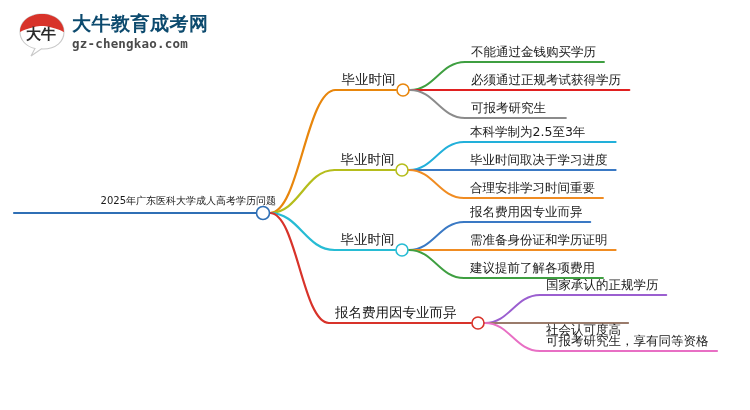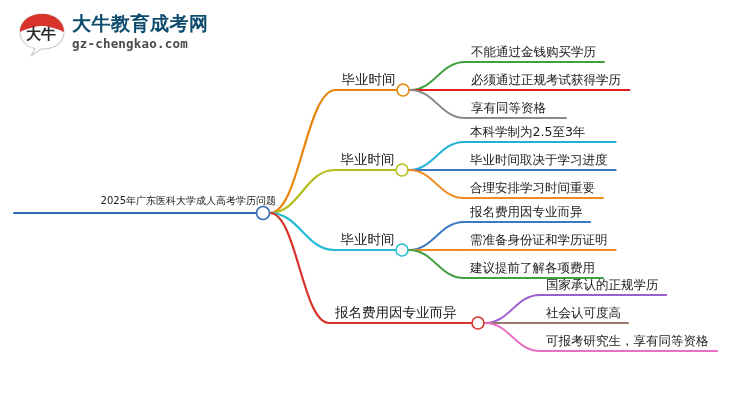--- a/index.html
+++ b/index.html
@@ -143,28 +143,28 @@
       <path d="M 540 351 L 717.1 351" fill="none" stroke="#e86fc4" stroke-width="1.9" stroke-linecap="round"></path>
       <circle cx="478" cy="323" r="6" fill="#ffffff" stroke="#d8332a" stroke-width="1.6"></circle>
       <circle cx="263" cy="213" r="6.5" fill="#ffffff" stroke="#2f6fb5" stroke-width="1.6"></circle>
     </svg>
 
   <div id="label-layer">
       <div class="node-label node-root" style="top: 196px; right: 494px;">2025年广东医科大学成人高考学历问题</div>
       <div class="node-label node-branch" style="top: 73px; left: 341.6px;">毕业时间</div>
       <div class="node-label node-leaf" style="top: 46px; left: 471px;">不能通过金钱购买学历</div>
       <div class="node-label node-leaf" style="top: 74px; left: 471px;">必须通过正规考试获得学历</div>
-      <div class="node-label node-leaf" style="top: 102px; left: 471px;">享有同等资格</div>
+      <div class="node-label node-leaf" style="top: 102px; left: 471px;">可报考研究生</div>
       <div class="node-label node-branch" style="top: 153px; left: 340.6px;">毕业时间</div>
       <div class="node-label node-leaf" style="top: 126px; left: 470px;">本科学制为2.5至3年</div>
       <div class="node-label node-leaf" style="top: 154px; left: 470px; text-align: right;">毕业时间取决于学习进度</div>
       <div class="node-label node-leaf" style="top: 182px; left: 470px;">合理安排学习时间重要</div>
       <div class="node-label node-branch" style="top: 233px; left: 340.6px;">毕业时间</div>
       <div class="node-label node-leaf" style="top: 206px; left: 470px;">报名费用因专业而异</div>
       <div class="node-label node-leaf" style="top: 234px; left: 470px;">需准备身份证和学历证明</div>
       <div class="node-label node-leaf" style="top: 262px; left: 470px;">建议提前了解各项费用</div>
       <div class="node-label node-branch" style="top: 306px; left: 335px;">报名费用因专业而异</div>
       <div class="node-label node-leaf" style="top: 279px; left: 546px;">国家承认的正规学历</div>
-      <div class="node-label node-leaf" style="top: 307px; left: 546px;">社会认可度高</div>
+      <div class="node-label node-leaf" style="top: 324px; left: 546px;">社会认可度高</div>
       <div class="node-label node-leaf" style="top: 335px; left: 546px;">可报考研究生，享有同等资格</div>
     </div>
 
 </div>
 
 </body></html>

